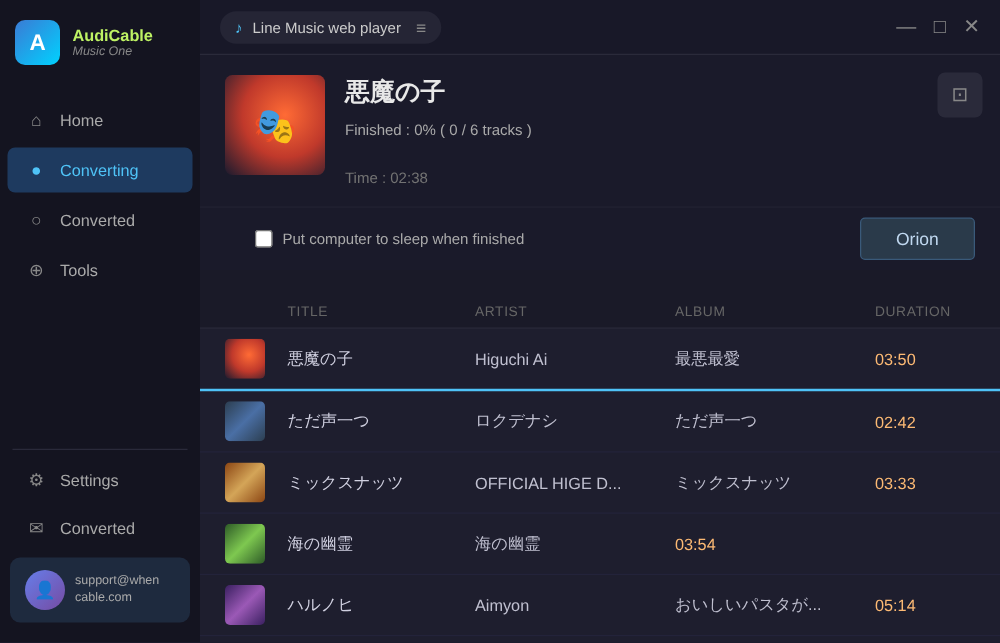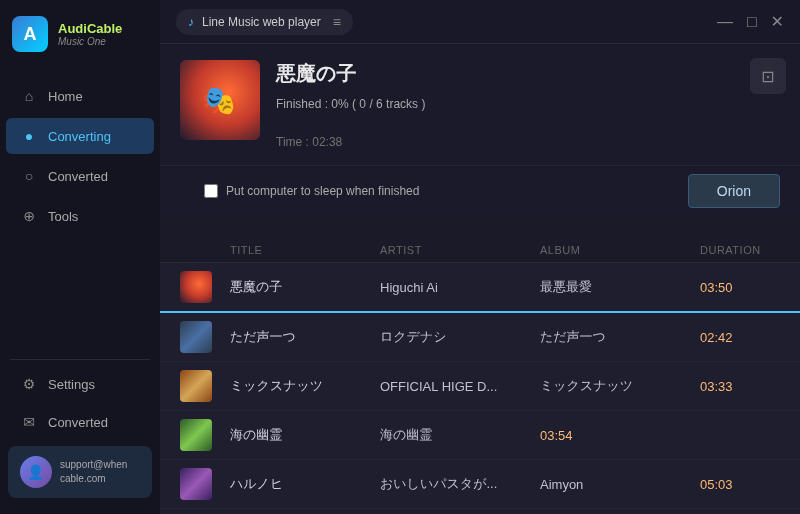--- a/index.html
+++ b/index.html
@@ -553,19 +553,19 @@
       <span>海の幽霊</span>
       <span class="duration-cell">03:54</span>
     </div>
         <div class="table-row">
       <div class="track-thumb">
         <div class="thumb-gradient-6"></div>
       </div>
       <div class="track-name-cell">
         <span class="track-name-text">ハルノヒ</span>
       </div>
+      <span>Aimyon</span>
       <span>おいしいパスタが...</span>
-      <span>Aimyon</span>
-      <span class="duration-cell">05:03</span>
+      <span class="duration-cell">05:14</span>
     </div>
       </div>
   </div>
 </div>
 
 </body></html>

